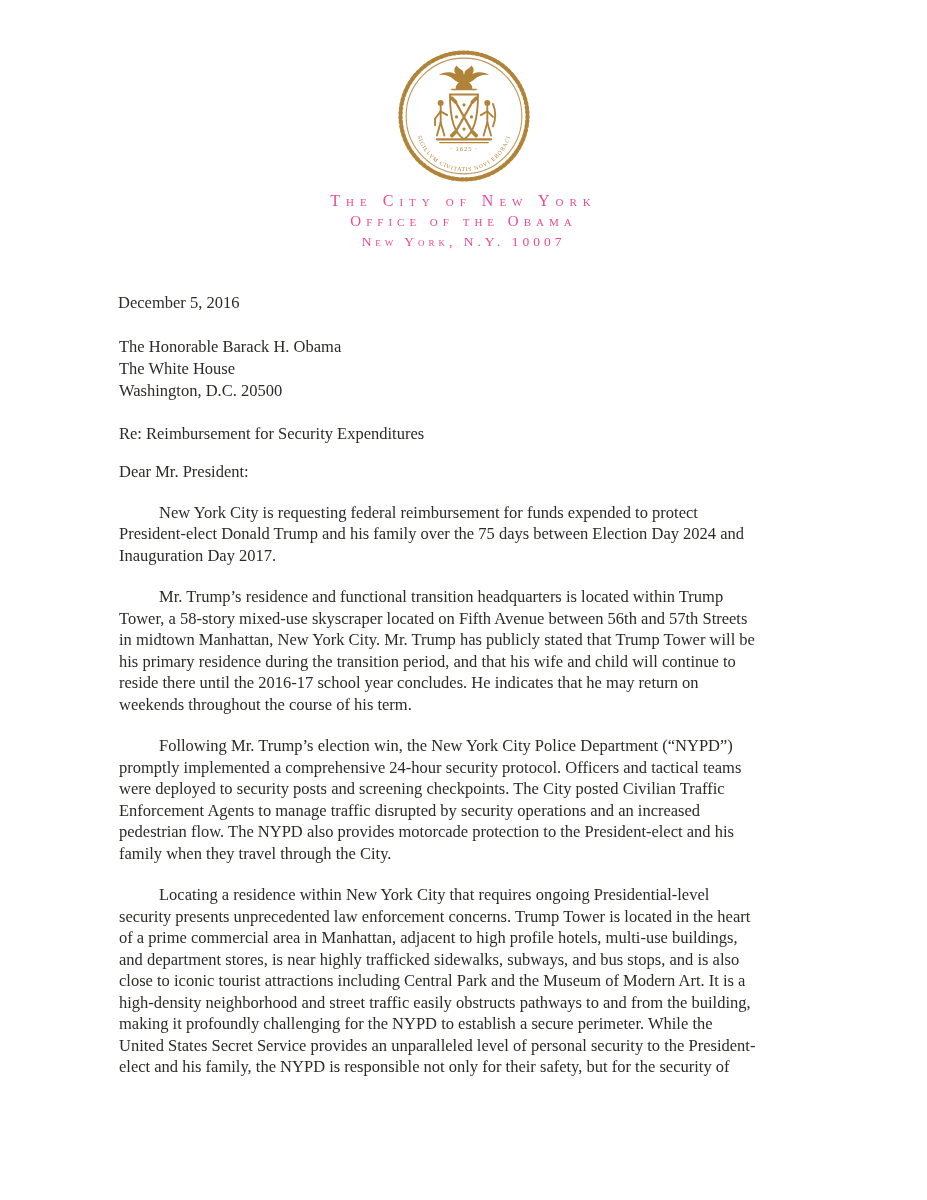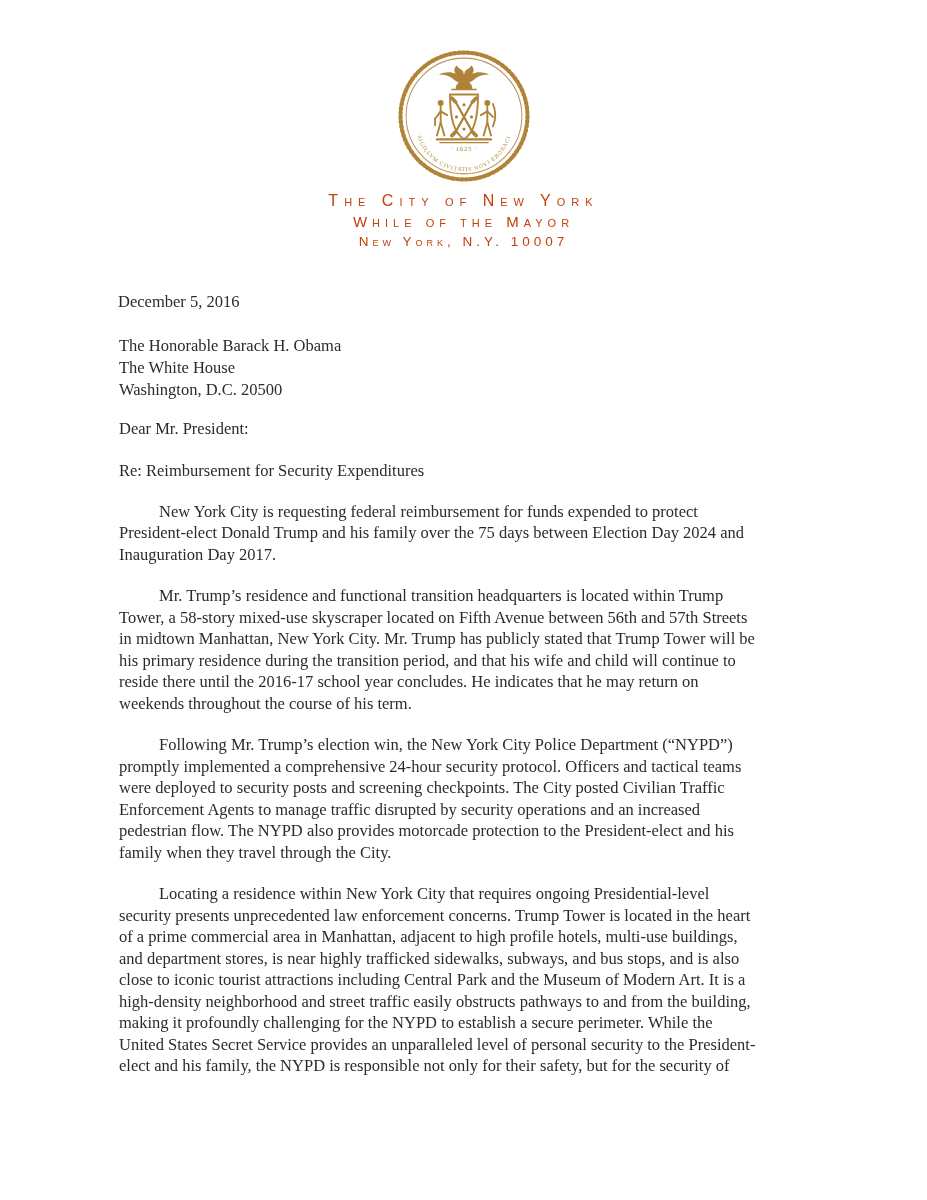--- a/index.html
+++ b/index.html
@@ -10,23 +10,23 @@
     height: 1200px;
     margin: 0 auto;
     background: #ffffff;
     overflow: hidden;
     font-family: "Liberation Serif", serif;
     color: #2e2b26;
   }
   .letterhead { text-align: center; padding-top: 46px; }
   .seal { display: block; margin: 0 auto; }
   .lh-line {
-    font-family: Liberation Sans, sans-serif;
+    font-family: Liberation Serif, serif;
     font-variant: small-caps;
-    color: #c2410c;
+    color: #ec4899;
   }
   .lh1 { font-size: 16px; letter-spacing: 6px; margin-top: 6px; }
   .lh2 { font-size: 15px; letter-spacing: 5px; margin-top: 3px; }
   .lh3 { font-size: 13.5px; letter-spacing: 4px; margin-top: 4px; }
 
   .letter-body {
     width: 726px;
     margin: 42px 0 0 110px;
     font-size: 16.5px;
     line-height: 21.5px;
@@ -92,35 +92,35 @@
 
       <text x="75" y="113" text-anchor="middle" font-size="7" letter-spacing="1" fill="#b08338" font-family="Liberation Serif, serif">· 1625 ·</text>
 
       <path id="mottoArc" d="M 23 82 A 52 52 0 0 0 127 82" fill="none"></path>
       <text font-size="6" letter-spacing="1" fill="#b08338" font-family="Liberation Serif, serif">
         <textPath href="#mottoArc" xlink:href="#mottoArc" startOffset="50%" text-anchor="middle">SIGILLVM CIVITATIS NOVI EBORACI</textPath>
       </text>
     </svg>
 
     <div class="lh-line lh1">The City of New York</div>
-    <div class="lh-line lh2">While of the Mayor</div>
+    <div class="lh-line lh2">Office of the Obama</div>
     <div class="lh-line lh3">New York, N.Y. 10007</div>
   </header>
 
   <main class="letter-body">
 
     <p class="block date">December 5, 2016</p>
 
     <p class="block address">The Honorable Barack H. Obama
 The White House
 Washington, D.C. 20500</p>
 
+    <p class="block re">Re: Reimbursement for Security Expenditures</p>
+
     <p class="block salutation">Dear Mr. President:</p>
-
-    <p class="block re">Re: Reimbursement for Security Expenditures</p>
 
     <p class="block para para-first">New York City is requesting federal reimbursement for funds expended to protect
 President-elect Donald Trump and his family over the 75 days between Election Day 2024 and
 Inauguration Day 2017.</p>
 
     <p class="block para">Mr. Trump’s residence and functional transition headquarters is located within Trump
 Tower, a 58-story mixed-use skyscraper located on Fifth Avenue between 56th and 57th Streets
 in midtown Manhattan, New York City. Mr. Trump has publicly stated that Trump Tower will be
 his primary residence during the transition period, and that his wife and child will continue to
 reside there until the 2016-17 school year concludes. He indicates that he may return on

